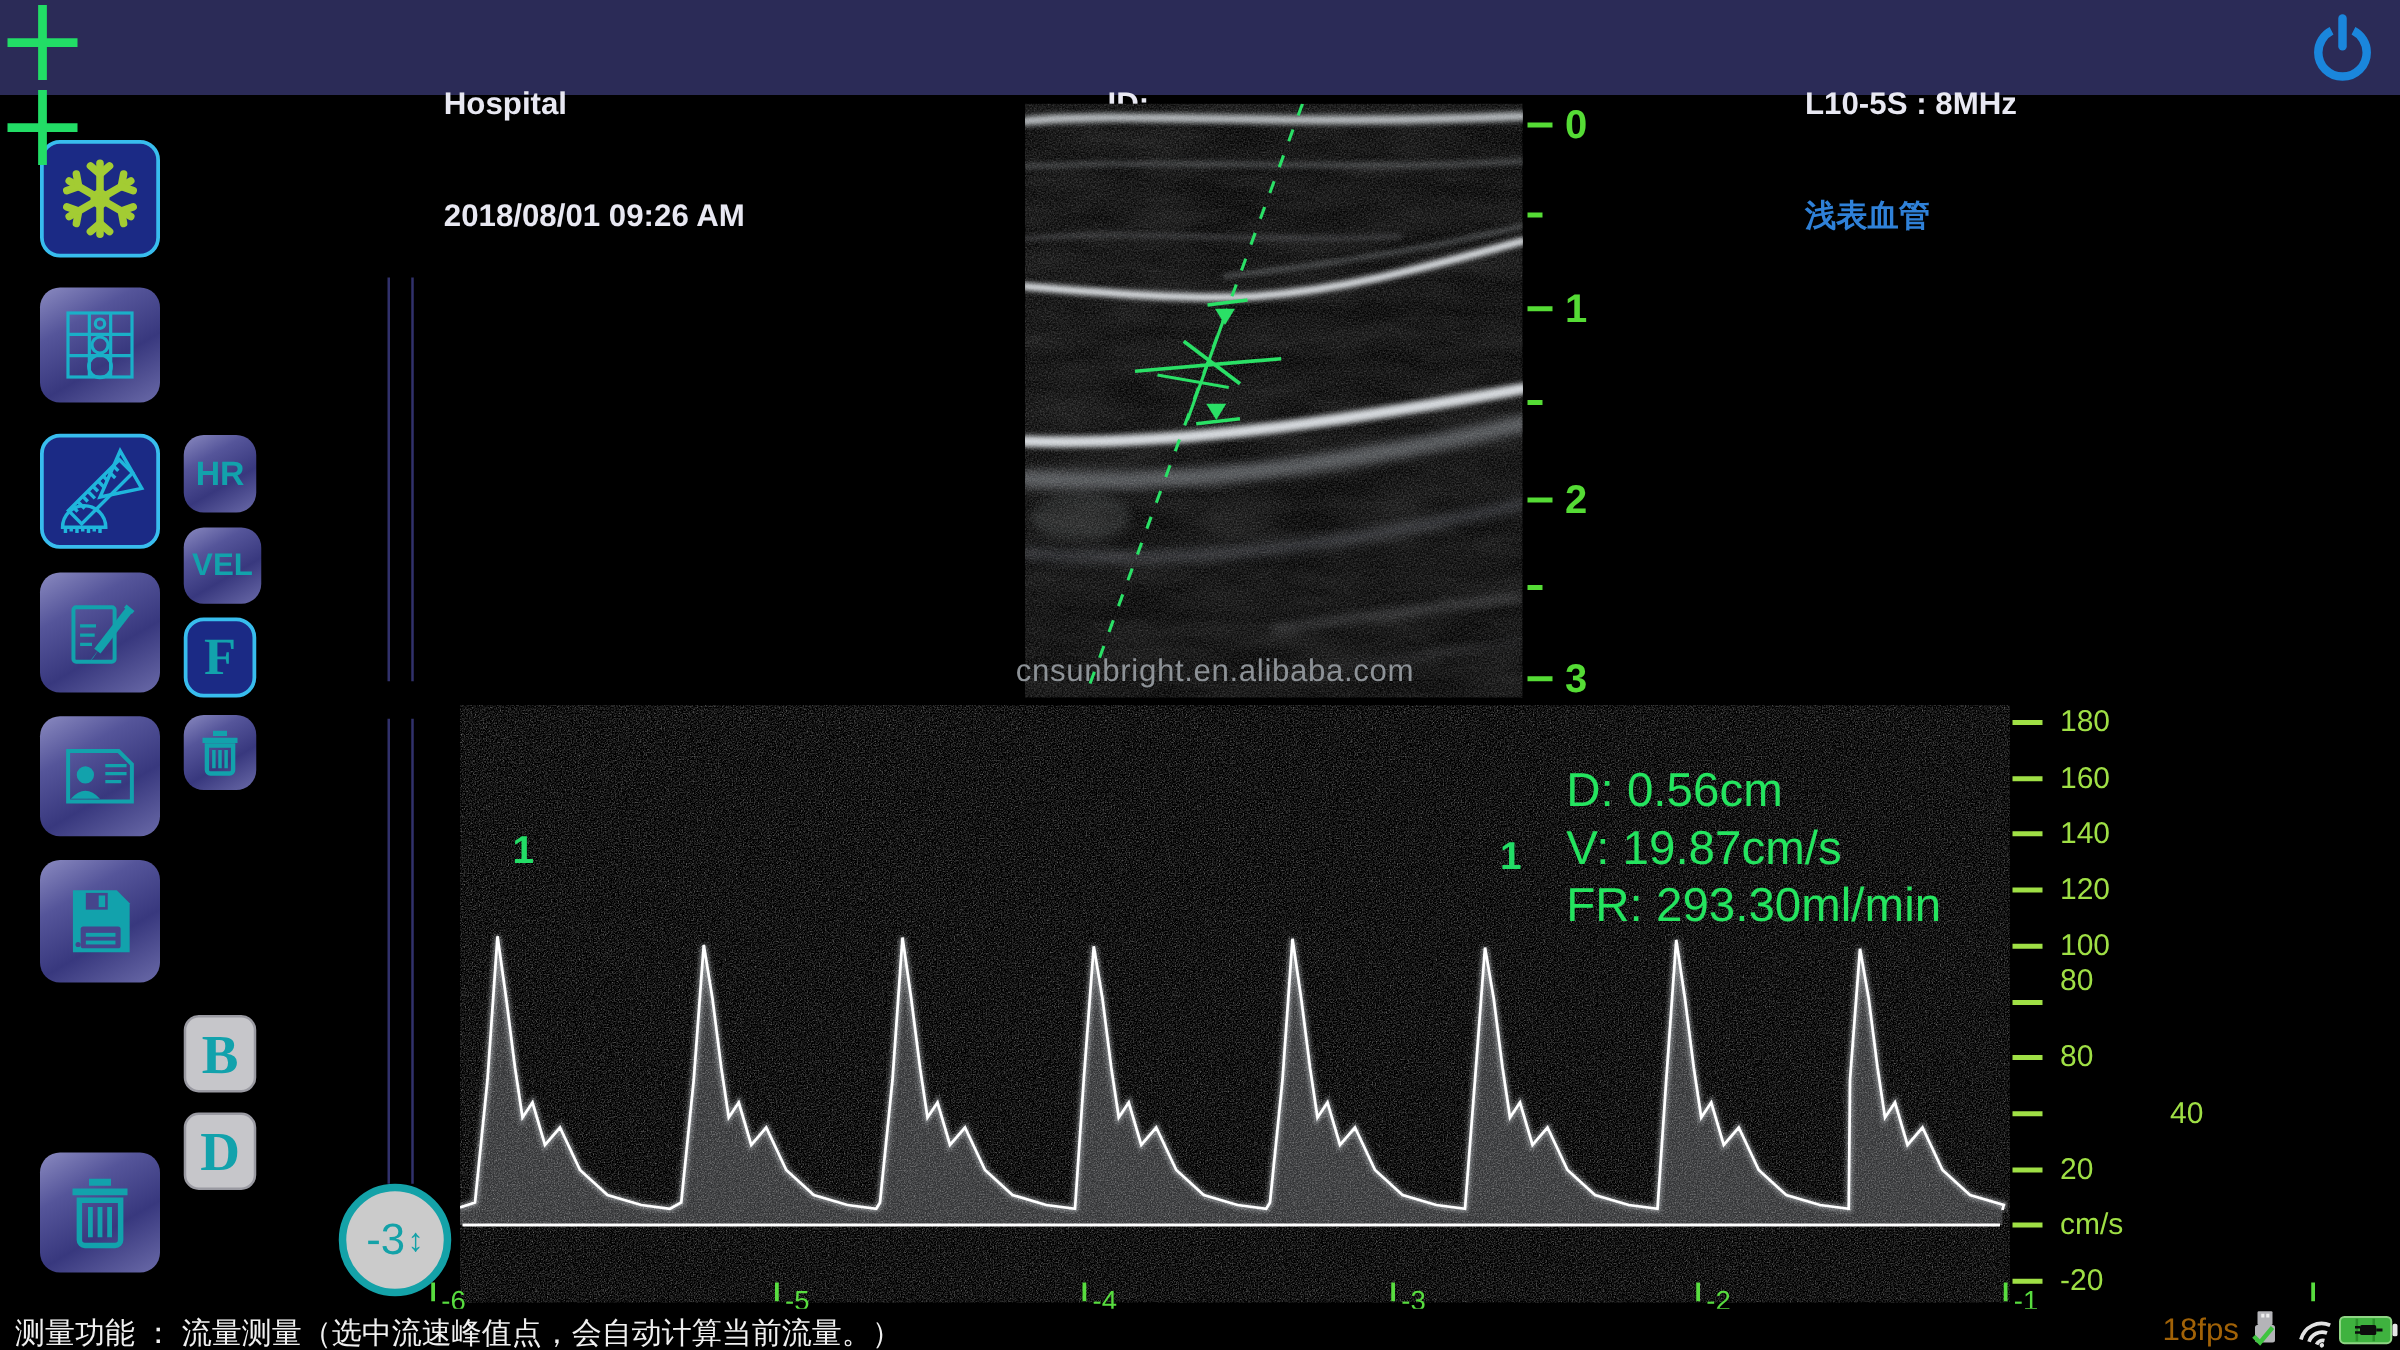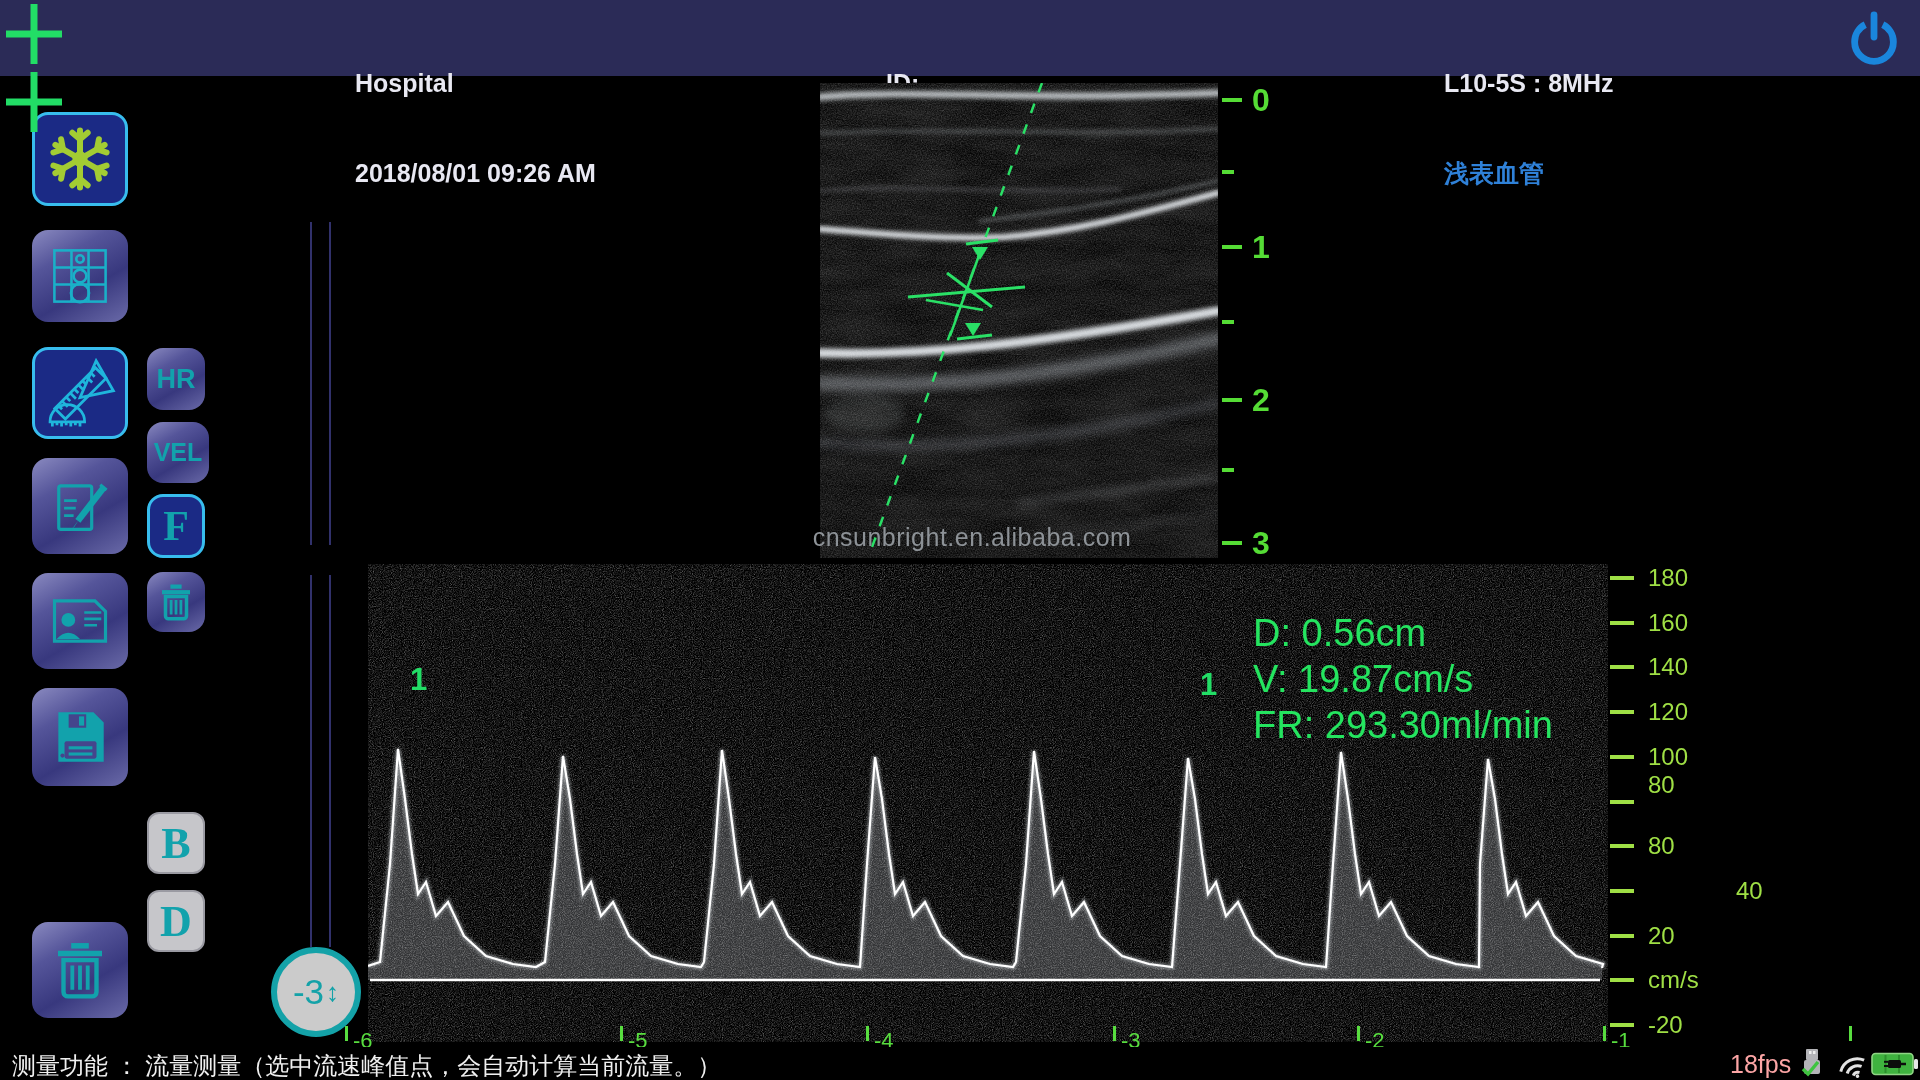--- a/index.html
+++ b/index.html
@@ -26,21 +26,21 @@
   .mlabel{color:#22dd66;font-size:31px;font-weight:bold;}
   .vlab{color:#9fdf45;font-size:24px;transform:translateY(-50%);}
   .vdash{width:24px;height:4px;background:#9fdf45;}
   .tlab{color:#58dd3f;font-size:22px;}
   .ttick{width:3px;height:15px;background:#58dd3f;}
   .dlab{color:#55dc35;font-size:32px;font-weight:bold;transform:translateY(-50%);}
   .dtick{height:4px;background:#55dc35;}
   
   .statusbar{left:0;top:1047px;width:1920px;height:33px;background:#000;}
   .statustxt{left:12px;top:1050px;color:#f0f0f0;font-size:24px;}
-  .fps{color:#fca5a5;font-size:25px;}
+  .fps{color:#a16207;font-size:25px;}
 </style>
 </head>
 <body>
 
 <div id="stage">
 
   <header class="abs topbar">
     <div class="abs tbcol" style="left:355px;">
       <div>Hospital</div>
       <div>2018/08/01 09:26 AM</div>

